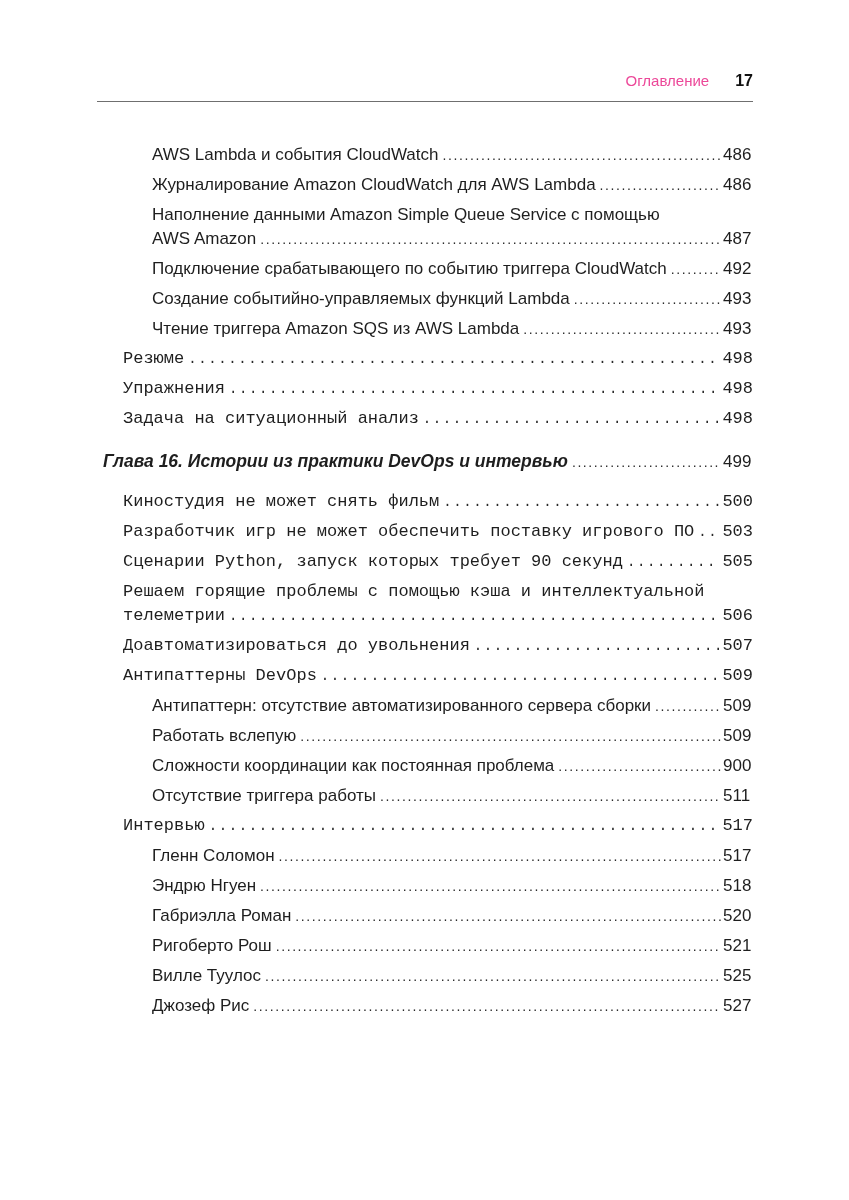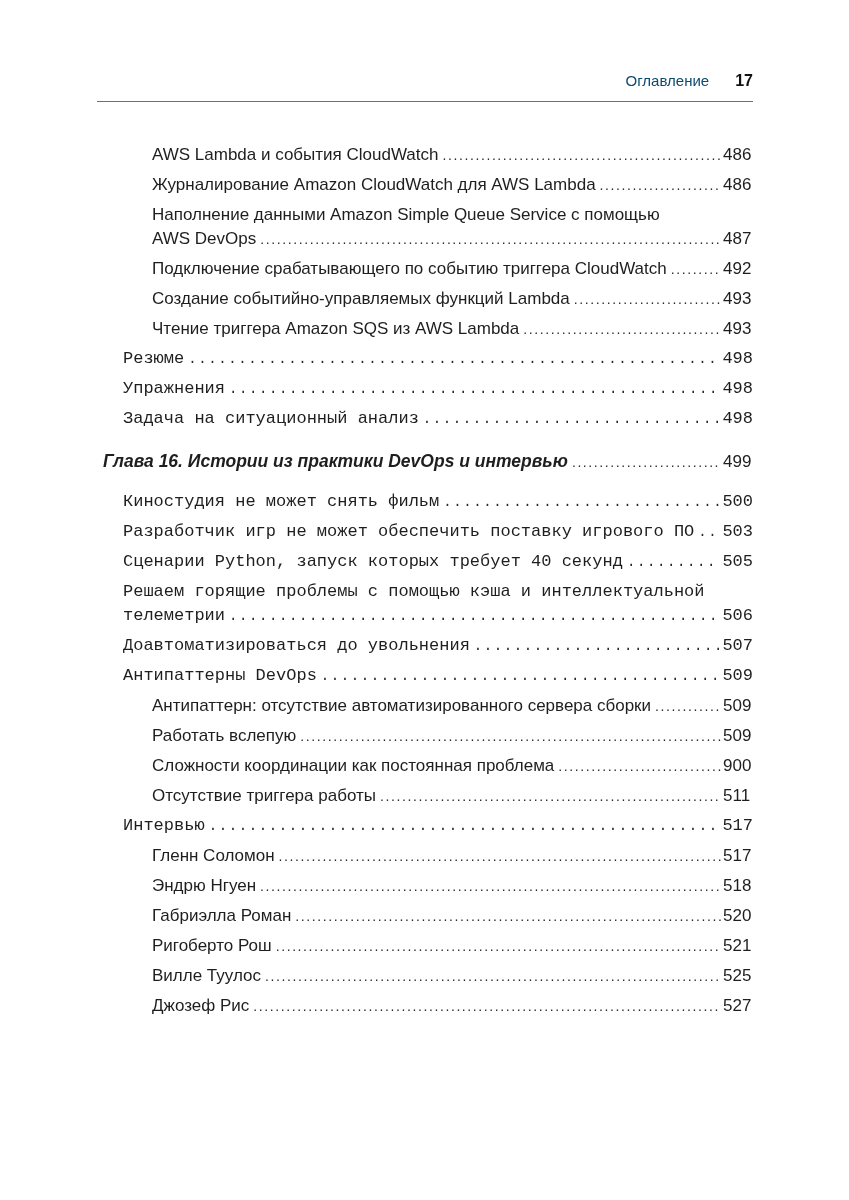--- a/index.html
+++ b/index.html
@@ -26,21 +26,21 @@
   .running-head {
     display: flex;
     justify-content: flex-end;
     align-items: baseline;
     gap: 26px;
     padding-bottom: 11px;
     border-bottom: 1.5px solid #6f6f6f;
   }
   .running-head .head-title {
     font-size: 15px;
-    color: #0c4a6e;
+    color: #ec4899;
   }
   .running-head .head-pagenum {
     font-size: 16px;
     font-weight: bold;
     color: #111;
   }
   
   .toc-list {
     margin-top: 41px;
   }
@@ -113,21 +113,21 @@
         <div class="toc-entry level-2">
           <div class="dotline">
             <span class="label">Журналирование Amazon CloudWatch для AWS Lambda</span>
             <span class="dots"></span>
             <span class="pagenum">486</span>
           </div>
         </div>
         <div class="toc-entry level-2">
           <div class="wrap-first">Наполнение данными Amazon Simple Queue Service с помощью</div>
           <div class="dotline">
-            <span class="label">AWS DevOps</span>
+            <span class="label">AWS Amazon</span>
             <span class="dots"></span>
             <span class="pagenum">487</span>
           </div>
         </div>
         <div class="toc-entry level-2">
           <div class="dotline">
             <span class="label">Подключение срабатывающего по событию триггера CloudWatch</span>
             <span class="dots"></span>
             <span class="pagenum">492</span>
           </div>
@@ -183,21 +183,21 @@
         </div>
         <div class="toc-entry level-1">
           <div class="dotline">
             <span class="label">Разработчик игр не может обеспечить поставку игрового ПО</span>
             <span class="dots"></span>
             <span class="pagenum">503</span>
           </div>
         </div>
         <div class="toc-entry level-1">
           <div class="dotline">
-            <span class="label">Сценарии Python, запуск которых требует 40 секунд</span>
+            <span class="label">Сценарии Python, запуск которых требует 90 секунд</span>
             <span class="dots"></span>
             <span class="pagenum">505</span>
           </div>
         </div>
         <div class="toc-entry level-1">
           <div class="wrap-first">Решаем горящие проблемы с помощью кэша и интеллектуальной</div>
           <div class="dotline">
             <span class="label">телеметрии</span>
             <span class="dots"></span>
             <span class="pagenum">506</span>

